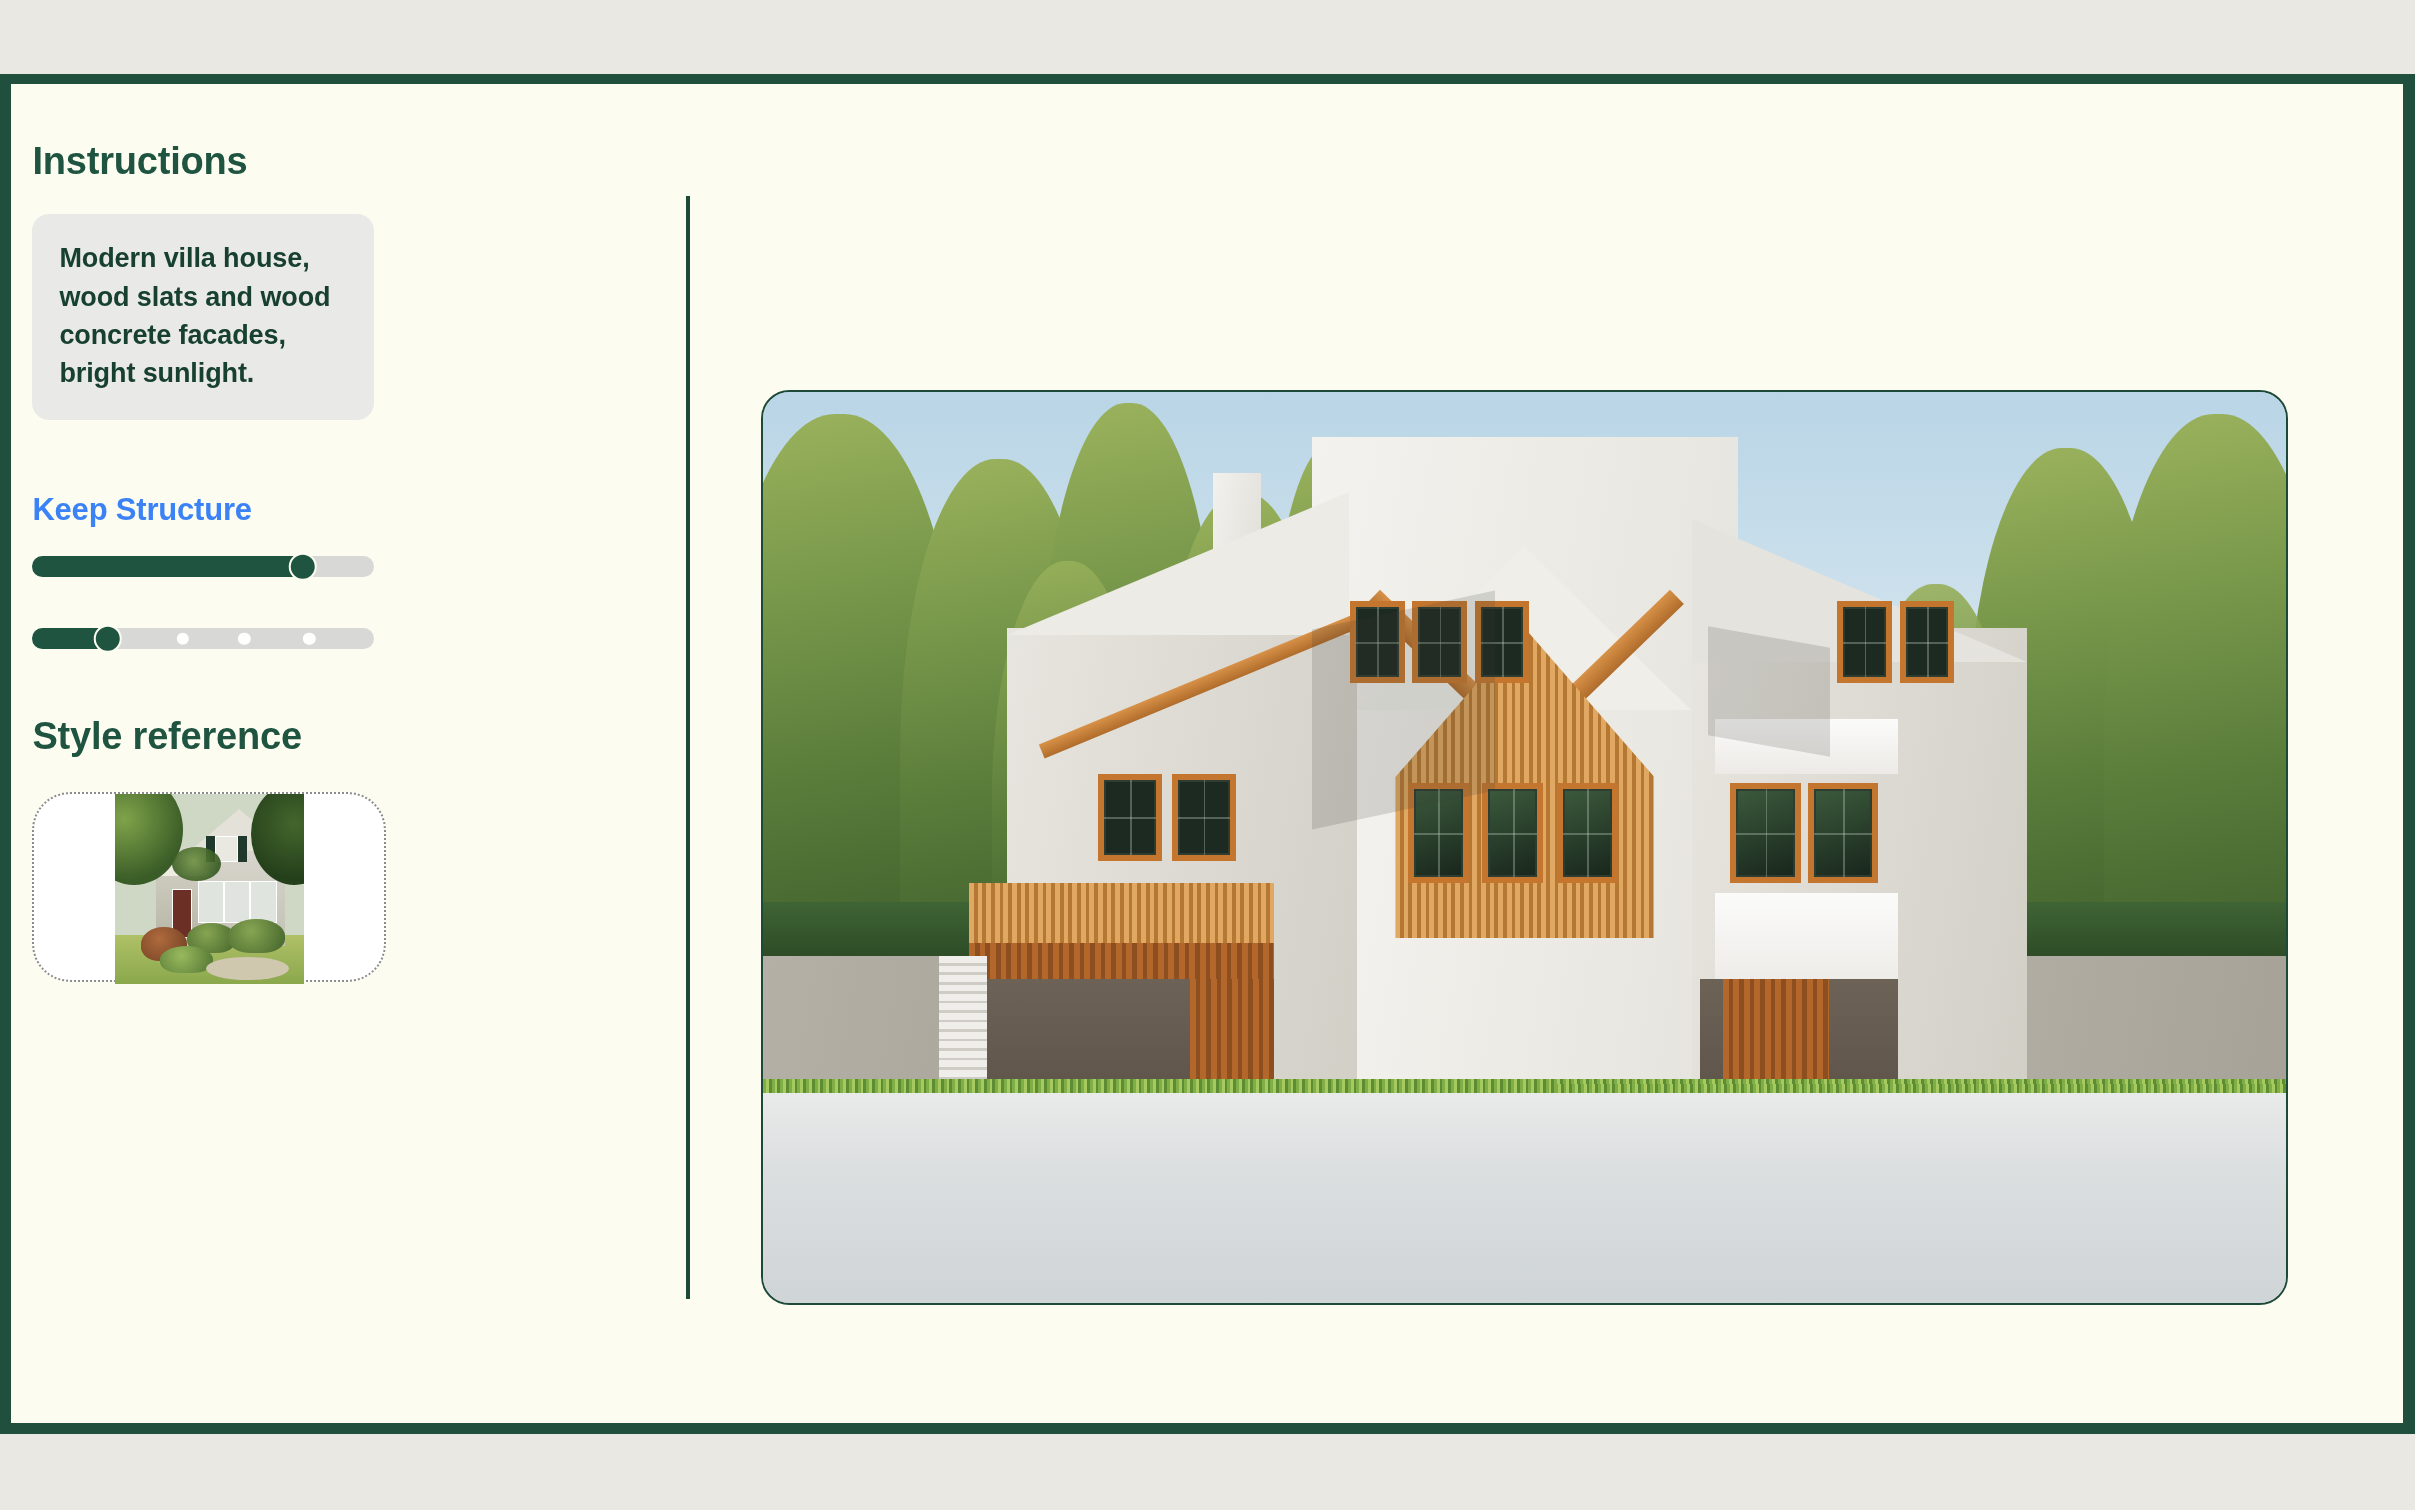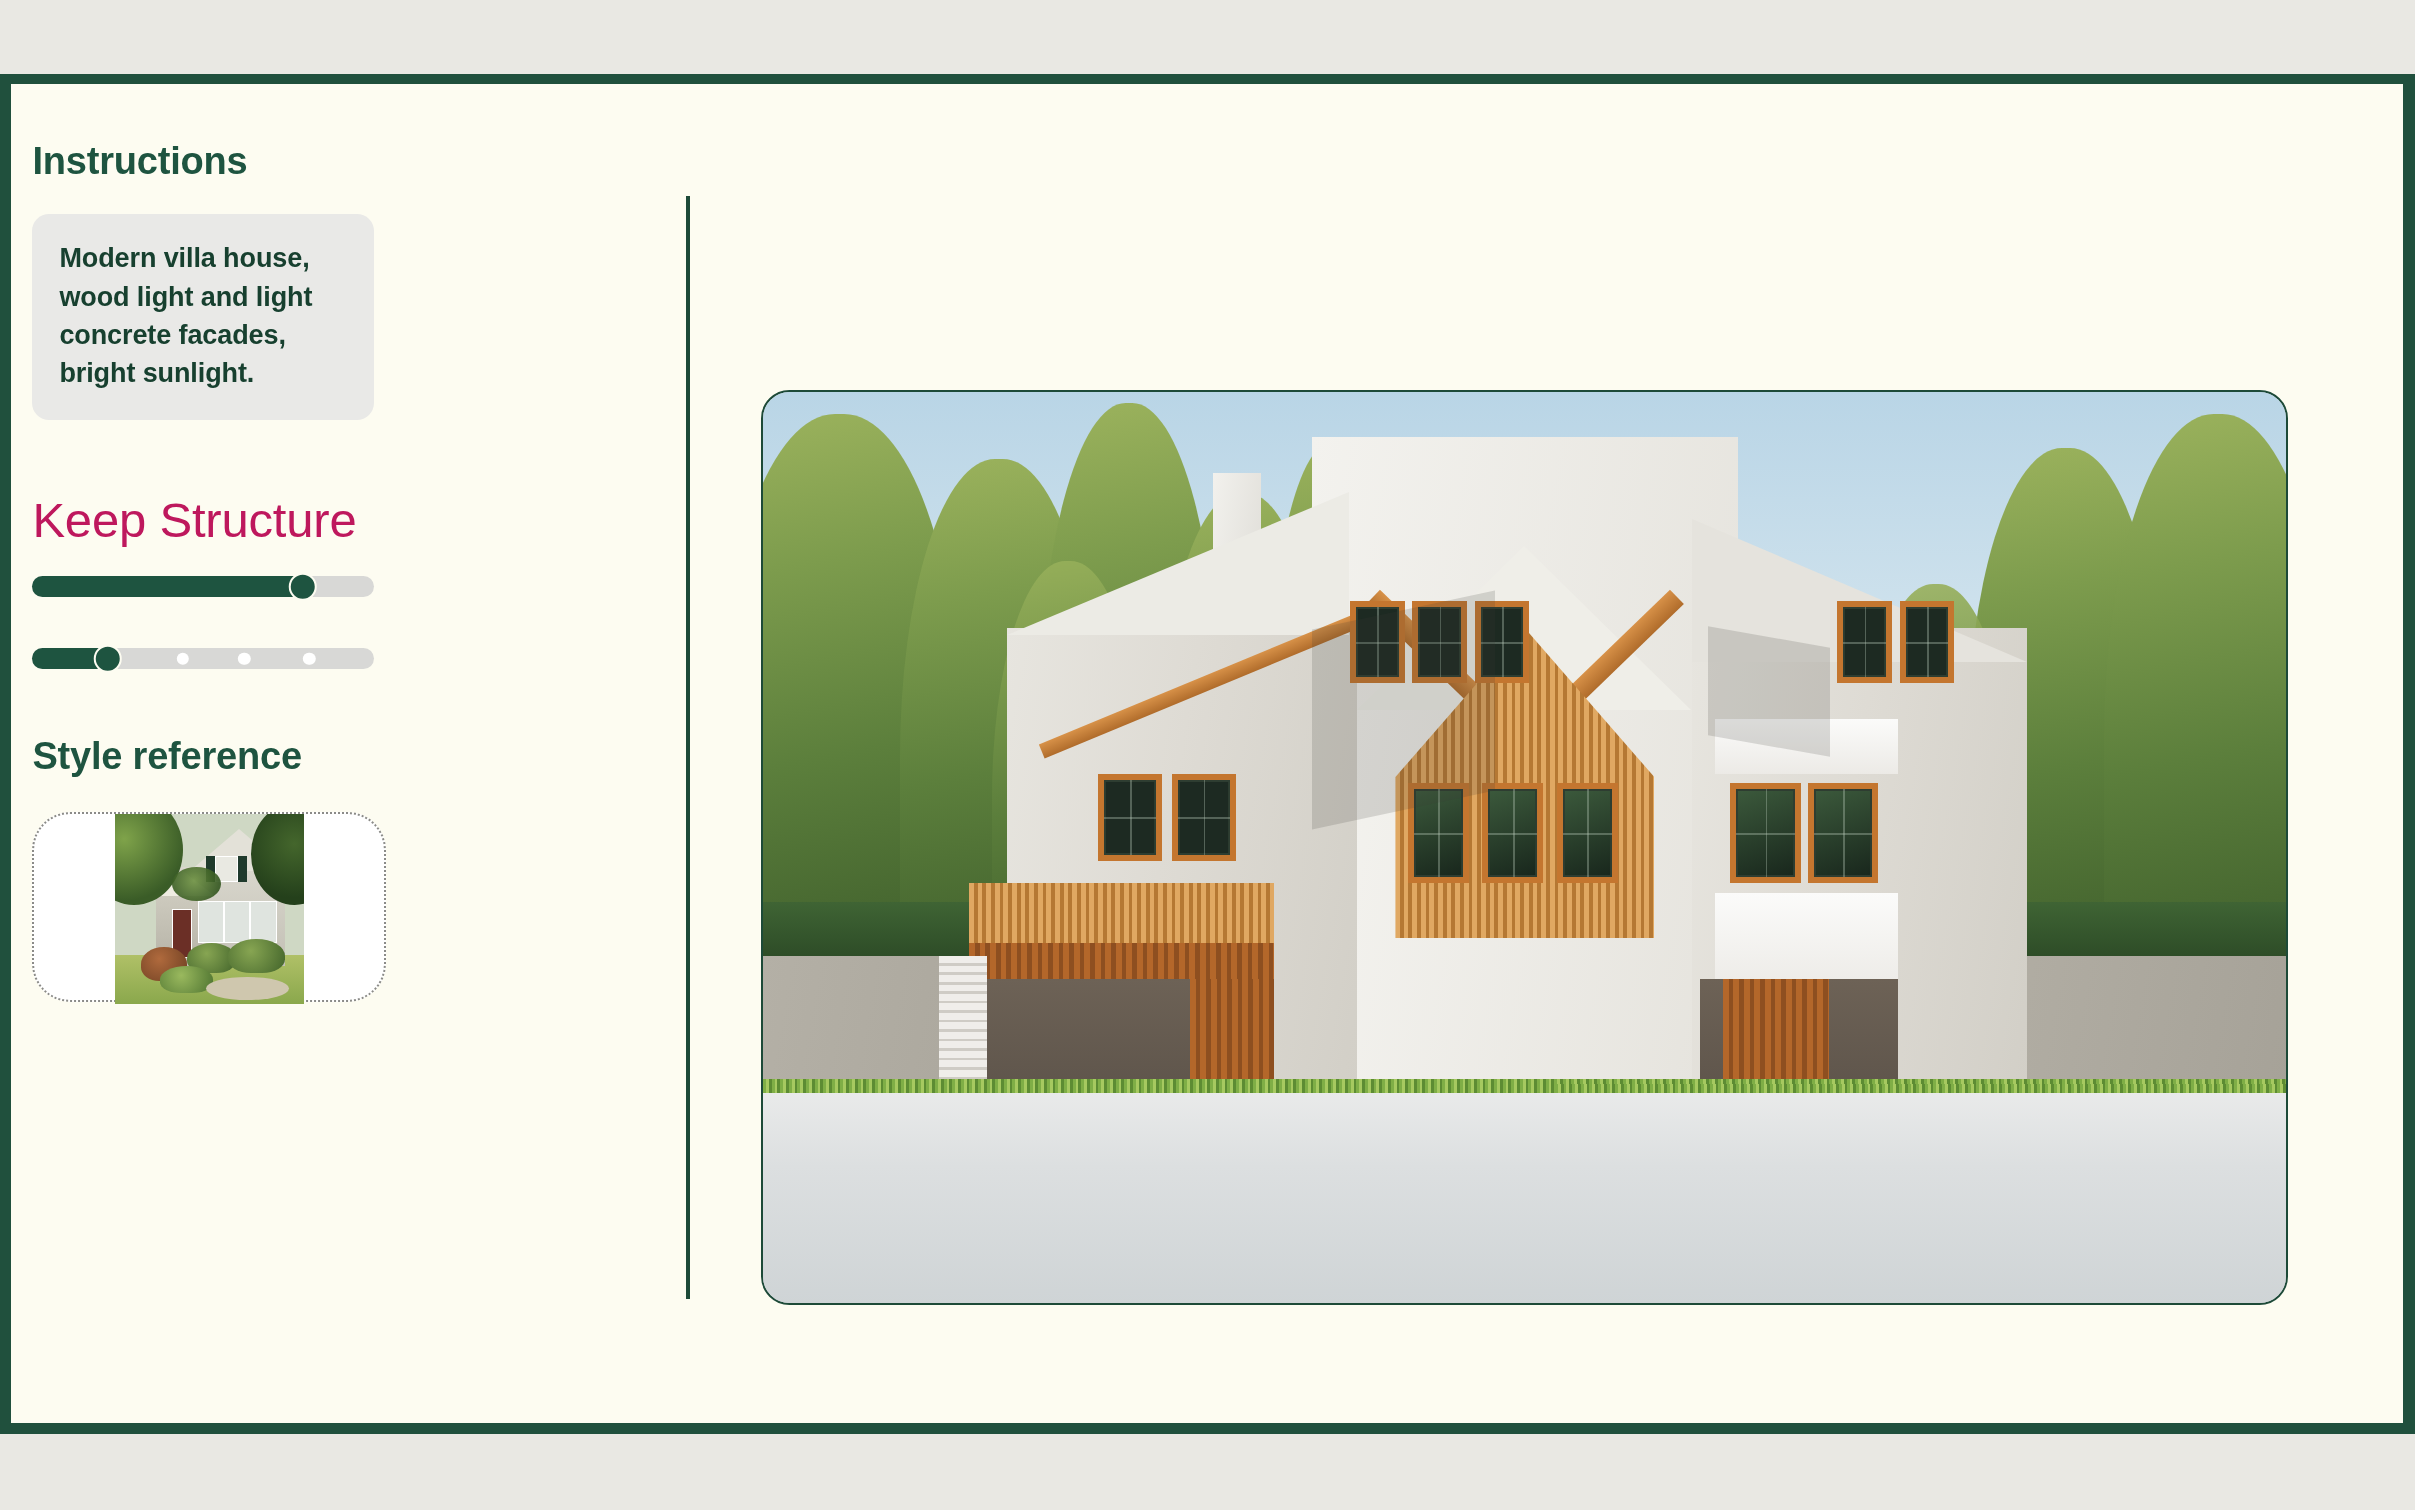--- a/index.html
+++ b/index.html
@@ -75,23 +75,23 @@
     font-size: 27px;
     font-weight: bold;
     line-height: 1.42;
     letter-spacing: -0.1px;
   }
 
   .slider-group { margin-top: 72px; }
   .slider-group.second { margin-top: 51px; }
 
   .slider-label {
-    color: #be185d;
-    font-size: 49px;
-    font-weight: normal;
+    color: #3b82f6;
+    font-size: 31px;
+    font-weight: bold;
     letter-spacing: -0.2px;
     margin-bottom: 28.5px;
   }
 
   .slider-track {
     position: relative;
     width: 342px;
     height: 21px;
     background: #d8d8d6;
     border-radius: 10.5px;
@@ -320,21 +320,21 @@
 <div class="frame">
   <div class="card">
 
     <div class="divider"></div>
 
     <aside class="sidebar">
 
       <div class="section-heading instructions-heading">Instructions</div>
 
       <div class="instructions-box">
-        <div class="instructions-text" title="Describe the render you want...">Modern villa house, wood light and light concrete facades, bright sunlight.</div>
+        <div class="instructions-text" title="Describe the render you want...">Modern villa house, wood slats and wood concrete facades, bright sunlight.</div>
       </div>
 
       <div class="slider-group">
         <div class="slider-label">Keep Structure</div>
         <div class="slider-track">
           <div class="slider-fill" id="fill0" style="width: 79%;"></div>
           <div class="slider-thumb" id="thumb0" style="left: 79%;"></div>
         </div>
       </div>
 

